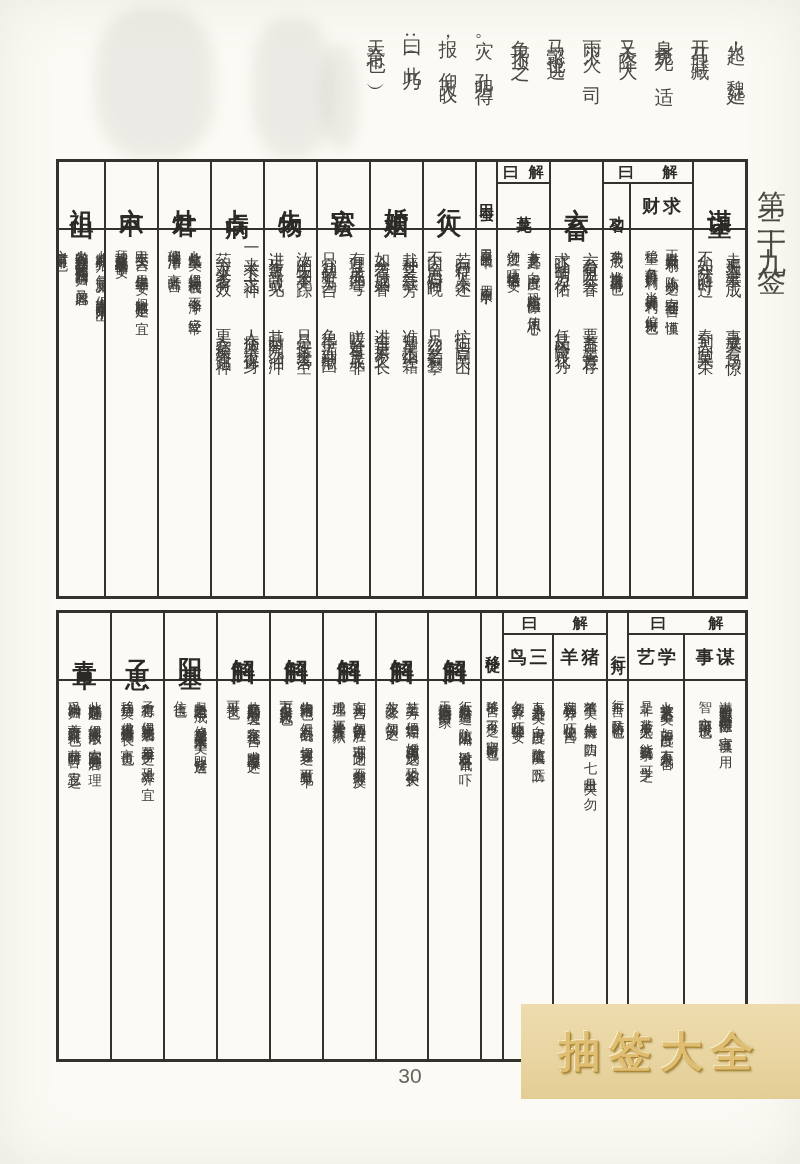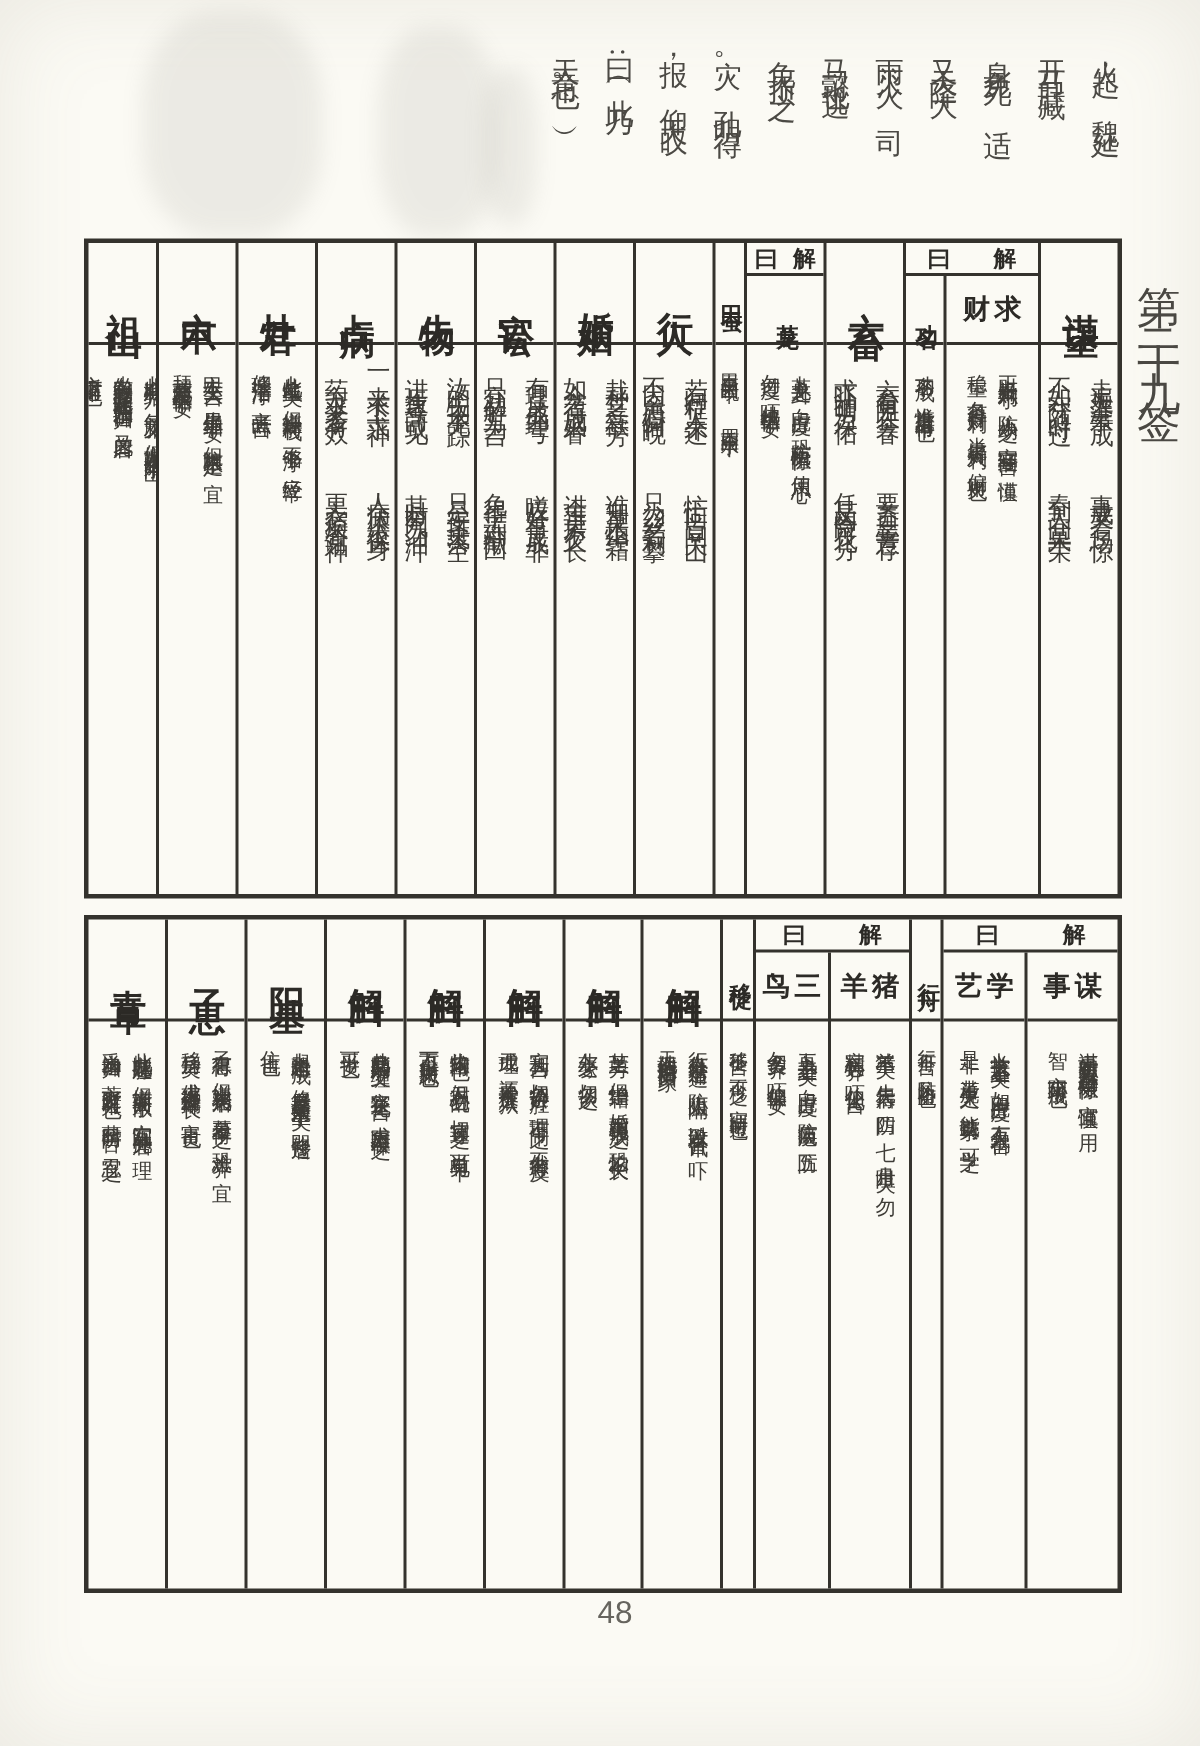--- a/index.html
+++ b/index.html
@@ -376,15 +376,18 @@
         <div class="col-header">
           <div class="hd-stacked">青草</div>
         </div>
         <div class="col-body style-prose">
           <div class="vline">此地龙脉足旺　但嫌前面水散　穴宜沉阳并兜唇　理</div>
           <div class="vline">妥水神归口　葬之财丁兴旺也　葬时防口舌　宜忍之</div>
         </div>
       </div>
     </div>
 
-  <div class="page-number">48</div>
-
+  <div class="page-number">30</div>
+
+  <div class="watermark">
+    <span class="watermark-text">抽签大全</span>
+  </div>
 </div>
 
 </body></html>

